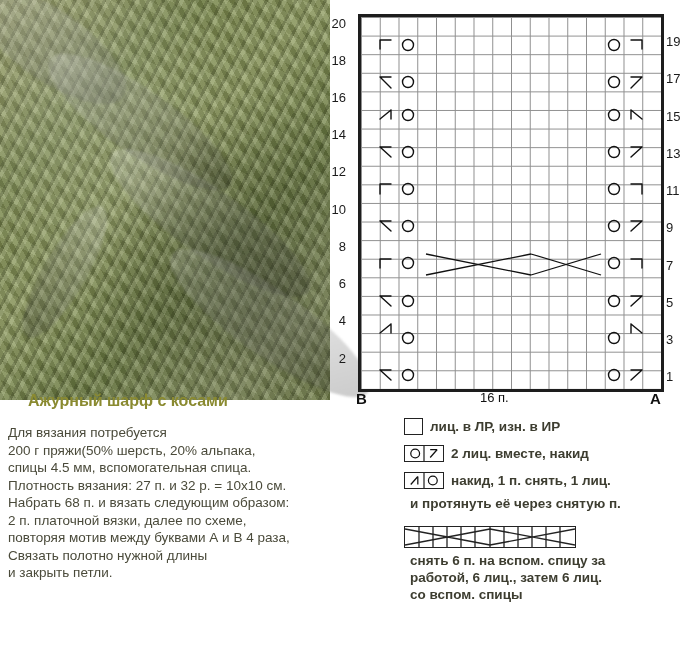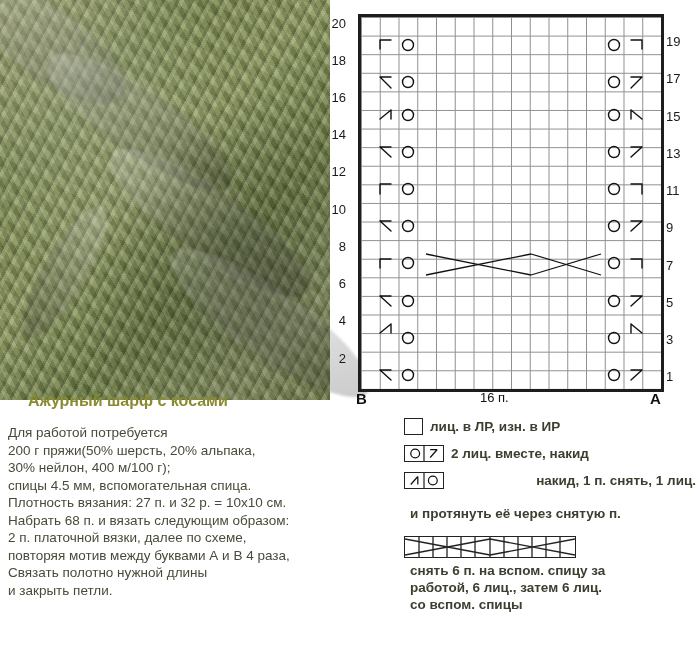--- a/index.html
+++ b/index.html
@@ -86,23 +86,22 @@
   <div class="braid" style="left:30px;top:90px;width:220px;height:64px;transform:rotate(35deg);"></div>
   <div class="braid" style="left:90px;top:190px;width:240px;height:66px;transform:rotate(35deg);"></div>
   <div class="braid" style="left:150px;top:290px;width:240px;height:66px;transform:rotate(35deg);"></div>
   <div class="braid" style="left:-10px;top:250px;width:150px;height:44px;transform:rotate(120deg);"></div>
   <div class="shade"></div>
 </div>
 
 <div class="photo-caption">Ажурный шарф с косами</div>
 
 <div class="desc">
-  <div>Для работой потребуется</div>
+  <div>Для вязания потребуется</div>
   <div>200 г пряжи(50% шерсть, 20% альпака,</div>
-  <div>30% нейлон, 400 м/100 г);</div>
   <div>спицы 4.5 мм, вспомогательная спица.</div>
   <div>Плотность вязания: 27 п. и 32 р. = 10x10 см.</div>
   <div>Набрать 68 п. и вязать следующим образом:</div>
   <div>2 п. платочной вязки, далее по схеме,</div>
   <div>повторяя мотив между буквами А и В 4 раза,</div>
   <div>Связать полотно нужной длины</div>
   <div>и закрыть петли.</div>
 </div>
 
 <div class="chart-wrap">
@@ -212,21 +211,21 @@
       <svg viewBox="0 0 40 17" style="position:absolute;left:0;top:0;width:100%;height:100%">
         <line x1="20" y1="0" x2="20" y2="17" stroke="#222" stroke-width="1.4"></line>
         <circle cx="10" cy="8.5" r="5" fill="none" stroke="#111" stroke-width="1.4"></circle>
         <path d="M27 13 L35 4 M27 4 L35 4" fill="none" stroke="#111" stroke-width="1.4"></path>
       </svg>
     </div>
     <div class="lg-text">2 лиц. вместе, накид</div>
   </div>
 
   <div style="margin-top:10px;">
-    <div class="legend-row" style="margin-bottom:16px;justify-content:space-between;">
+    <div class="legend-row" style="margin-bottom:6px;">
       <div class="legend-box" style="width:40px;">
         <svg viewBox="0 0 40 17" style="position:absolute;left:0;top:0;width:100%;height:100%">
           <line x1="20" y1="0" x2="20" y2="17" stroke="#222" stroke-width="1.4"></line>
           <path d="M5 13 L13 4 M13 4 L13 13" fill="none" stroke="#111" stroke-width="1.4"></path>
           <circle cx="30" cy="8.5" r="5" fill="none" stroke="#111" stroke-width="1.4"></circle>
         </svg>
       </div>
       <div class="lg-text">накид, 1 п. снять, 1 лиц.</div>
     </div>
     <div class="lg-extra">и протянуть её через снятую п.</div>

